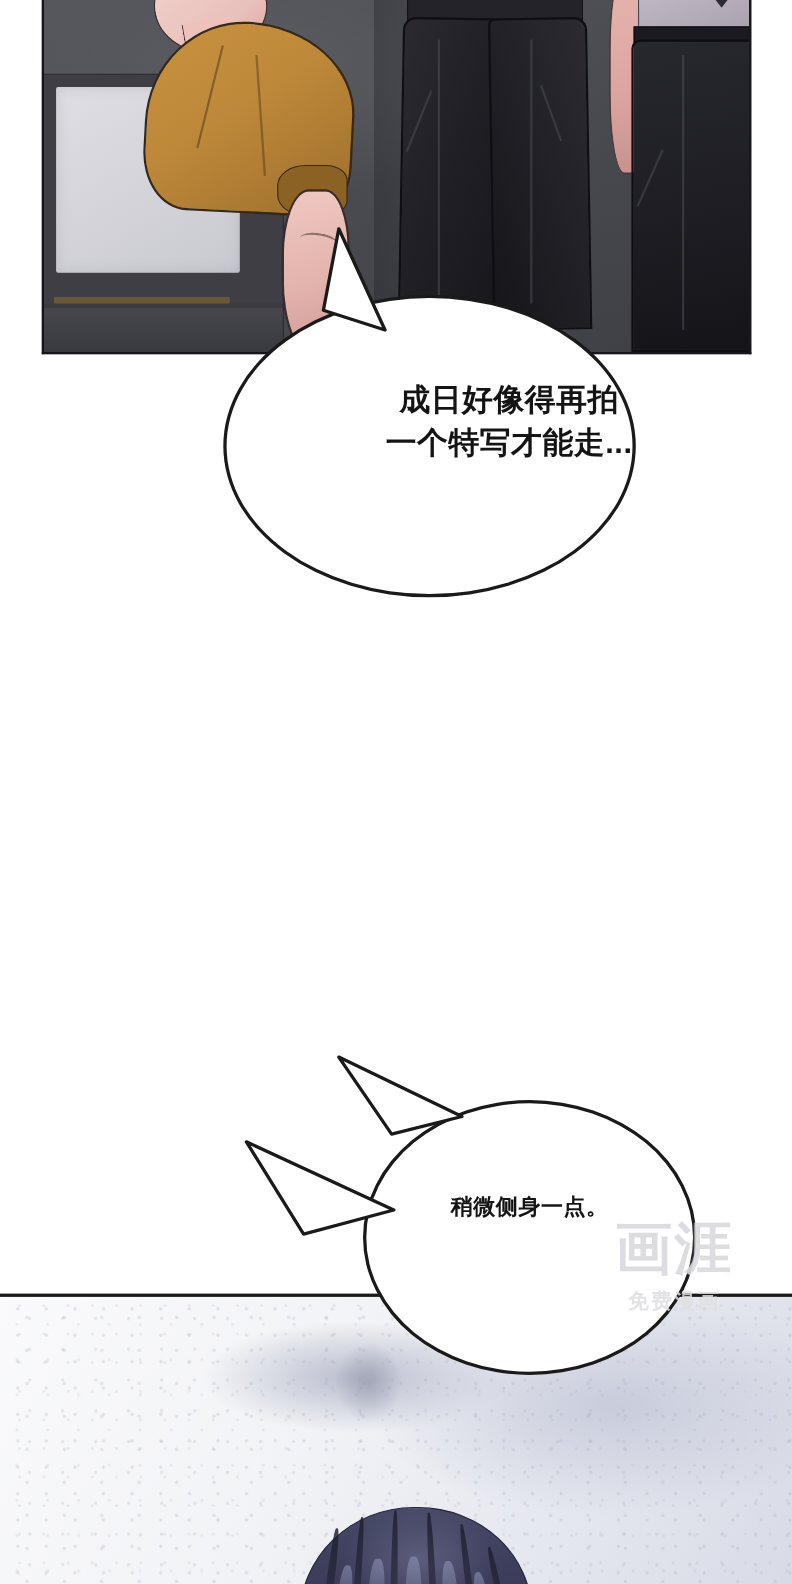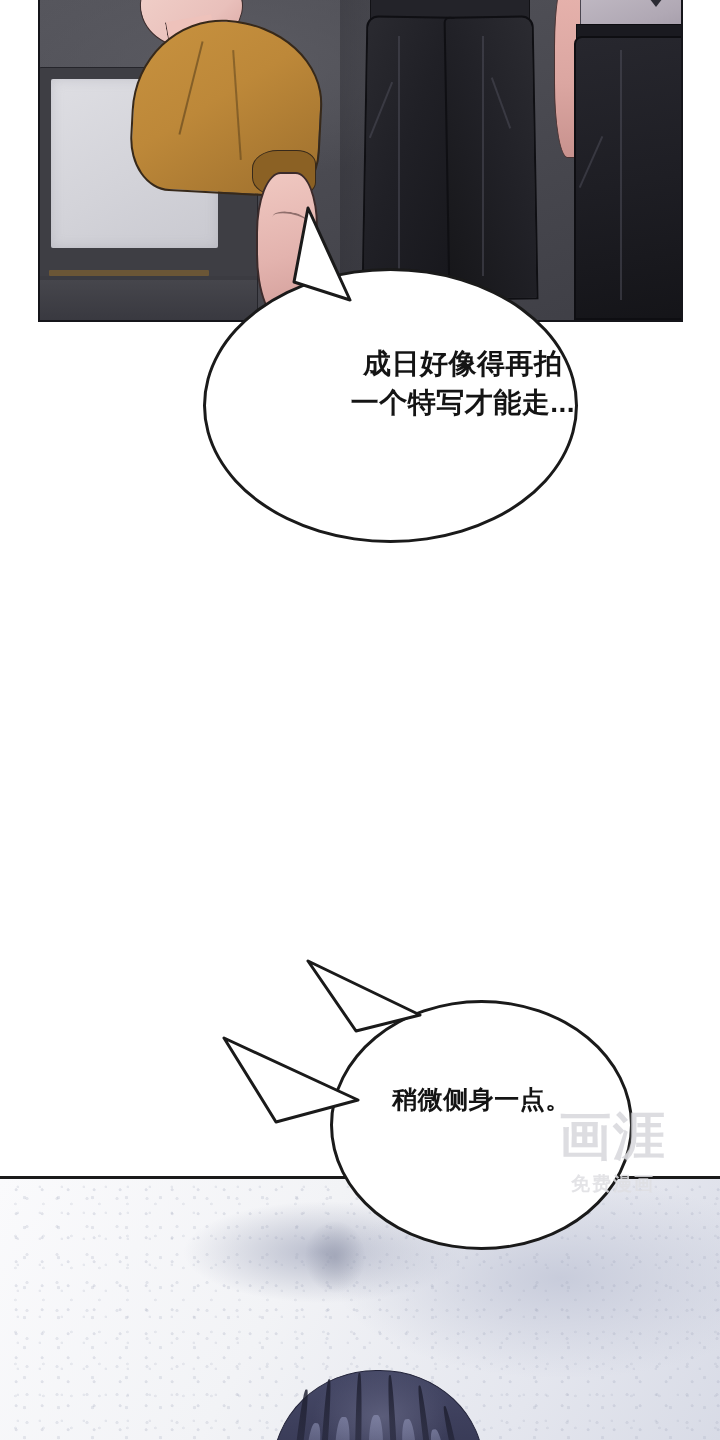--- a/index.html
+++ b/index.html
@@ -273,21 +273,21 @@
 
   
   #bubble3 {
     left: 330px;
     top: 1000px;
     width: 303px;
     height: 250px;
     border-radius: 50%;
     z-index: 3;
   }
-  #bubble3 .bubble-text { font-size: 25px; padding-bottom: 52px; }
+  #bubble3 .bubble-text { font-size: 20px; padding-bottom: 52px; }
 
   .tail2-svg { position: absolute; left: 300px; top: 955px; z-index: 5; }
   .tail3-svg { position: absolute; left: 218px; top: 1030px; z-index: 5; }
 
   
   .panel-bottom {
     position: absolute;
     left: 0;
     top: 1176px;
     width: 720px;

